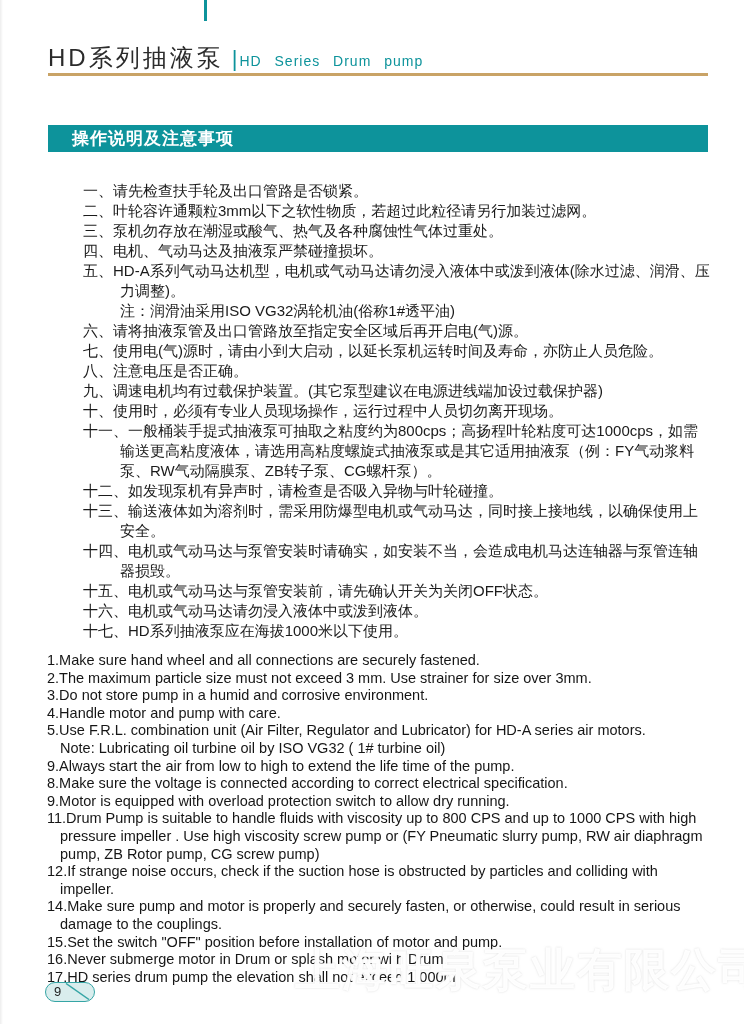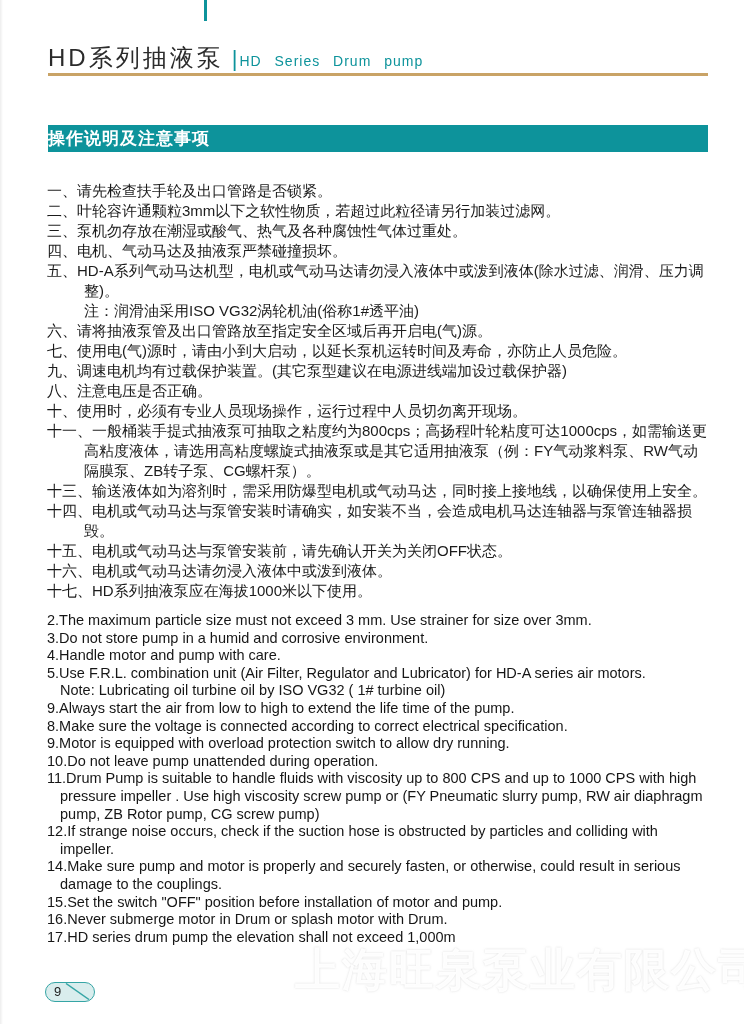--- a/index.html
+++ b/index.html
@@ -34,29 +34,29 @@
     font-size:14px;color:var(--teal,#0d939b);letter-spacing:1px;word-spacing:8px;
   }
   .title-rule{
     position:absolute;left:48px;top:73px;width:660px;height:3px;
     background:var(--tan,#c9a366);
   }
   .banner{
     position:absolute;left:48px;top:125px;width:660px;height:27px;
     background:var(--teal,#0d939b);
     color:#ffffff;display:flex;align-items:center;
-    padding-left:0;box-sizing:border-box;
+    padding-left:24px;box-sizing:border-box;
     font-weight:bold;
   }
   .banner-cn{font-size:17px;letter-spacing:1px;}
   .banner-en{font-size:12px;margin-left:14px;letter-spacing:0.5px;margin-top:47px;}
   .content{
     position:absolute;left:47px;top:181px;width:663px;
   }
-  .cn-list{font-size:15px;line-height:20px;color:#1b1b1b;}
+  .cn-list{font-size:15px;line-height:20px;color:#1b1b1b;margin-left:36px;}
   .cn-item{padding-left:37px;text-indent:-37px;}
   .cn-item.note{padding-left:37px;text-indent:0;}
   .en-list{margin-top:11px;font-size:14.5px;line-height:17.6px;color:#161616;}
   .en-item{padding-left:13px;text-indent:-13px;}
   .en-item.note{padding-left:13px;text-indent:0;}
   .en-item.flush{padding-left:0;text-indent:0;}
   .watermark{
     position:absolute;left:295px;top:940px;
     font-size:45px;font-weight:bold;white-space:nowrap;
     color:rgba(255,255,255,0.95);
@@ -95,40 +95,41 @@
   <div class="content">
     <div class="cn-list" id="cn-list">
         <div class="cn-item">一、请先检查扶手轮及出口管路是否锁紧。</div>
         <div class="cn-item">二、叶轮容许通颗粒3mm以下之软性物质，若超过此粒径请另行加装过滤网。</div>
         <div class="cn-item">三、泵机勿存放在潮湿或酸气、热气及各种腐蚀性气体过重处。</div>
         <div class="cn-item">四、电机、气动马达及抽液泵严禁碰撞损坏。</div>
         <div class="cn-item">五、HD-A系列气动马达机型，电机或气动马达请勿浸入液体中或泼到液体(除水过滤、润滑、压力调整)。</div>
         <div class="cn-item note">注：润滑油采用ISO VG32涡轮机油(俗称1#透平油)</div>
         <div class="cn-item">六、请将抽液泵管及出口管路放至指定安全区域后再开启电(气)源。</div>
         <div class="cn-item">七、使用电(气)源时，请由小到大启动，以延长泵机运转时间及寿命，亦防止人员危险。</div>
+        <div class="cn-item">八、注意电压是否正确。</div>
         <div class="cn-item">九、调速电机均有过载保护装置。(其它泵型建议在电源进线端加设过载保护器)</div>
-        <div class="cn-item">八、注意电压是否正确。</div>
         <div class="cn-item">十、使用时，必须有专业人员现场操作，运行过程中人员切勿离开现场。</div>
         <div class="cn-item">十一、一般桶装手提式抽液泵可抽取之粘度约为800cps；高扬程叶轮粘度可达1000cps，如需输送更高粘度液体，请选用高粘度螺旋式抽液泵或是其它适用抽液泵（例：FY气动浆料泵、RW气动隔膜泵、ZB转子泵、CG螺杆泵）。</div>
+        <div class="cn-item">十二、如发现泵机有异声时，请检查是否吸入异物与叶轮碰撞。</div>
         <div class="cn-item">十三、输送液体如为溶剂时，需采用防爆型电机或气动马达，同时接上接地线，以确保使用上安全。</div>
         <div class="cn-item">十四、电机或气动马达与泵管安装时请确实，如安装不当，会造成电机马达连轴器与泵管连轴器损毁。</div>
         <div class="cn-item">十五、电机或气动马达与泵管安装前，请先确认开关为关闭OFF状态。</div>
         <div class="cn-item">十六、电机或气动马达请勿浸入液体中或泼到液体。</div>
         <div class="cn-item">十七、HD系列抽液泵应在海拔1000米以下使用。</div>
       </div>
     <div class="en-list" id="en-list">
+        <div class="en-item">1.Make sure hand wheel and all connections are securely fastened.</div>
         <div class="en-item">2.The maximum particle size must not exceed 3 mm.  Use strainer for size over  3mm.</div>
         <div class="en-item">3.Do not store pump in a humid and corrosive environment.</div>
         <div class="en-item">4.Handle motor and pump with care.</div>
         <div class="en-item">5.Use F.R.L. combination unit (Air Filter, Regulator and Lubricator) for HD-A series air  motors.</div>
         <div class="en-item note">Note: Lubricating oil turbine oil by ISO VG32 ( 1# turbine oil)</div>
         <div class="en-item">9.Always start the air from low to high to extend the life time of the pump.</div>
         <div class="en-item">8.Make sure the voltage is connected according to correct electrical specification.</div>
         <div class="en-item">9.Motor is equipped with overload protection switch to allow dry running.</div>
-        <div class="en-item">10.Do not leave pump unattended during operation.</div>
         <div class="en-item">11.Drum Pump is suitable to handle fluids with viscosity up to 800 CPS and up to 1000 CPS with high pressure impeller .  Use high viscosity screw pump or (FY Pneumatic slurry pump, RW air diaphragm pump, ZB Rotor pump, CG screw pump)</div>
         <div class="en-item">12.If strange noise occurs, check if the suction hose is obstructed by particles and colliding with impeller.</div>
         <div class="en-item">14.Make sure pump and motor is properly and securely fasten, or otherwise, could result in serious damage to the couplings.</div>
         <div class="en-item">15.Set the switch "OFF" position before installation of motor and pump.</div>
         <div class="en-item">16.Never submerge motor in Drum or splash motor with Drum.</div>
         <div class="en-item">17.HD series drum pump the elevation shall not exceed 1,000m</div>
       </div>
   </div>
 
   <div class="watermark">上海旺泉泵业有限公司</div>

